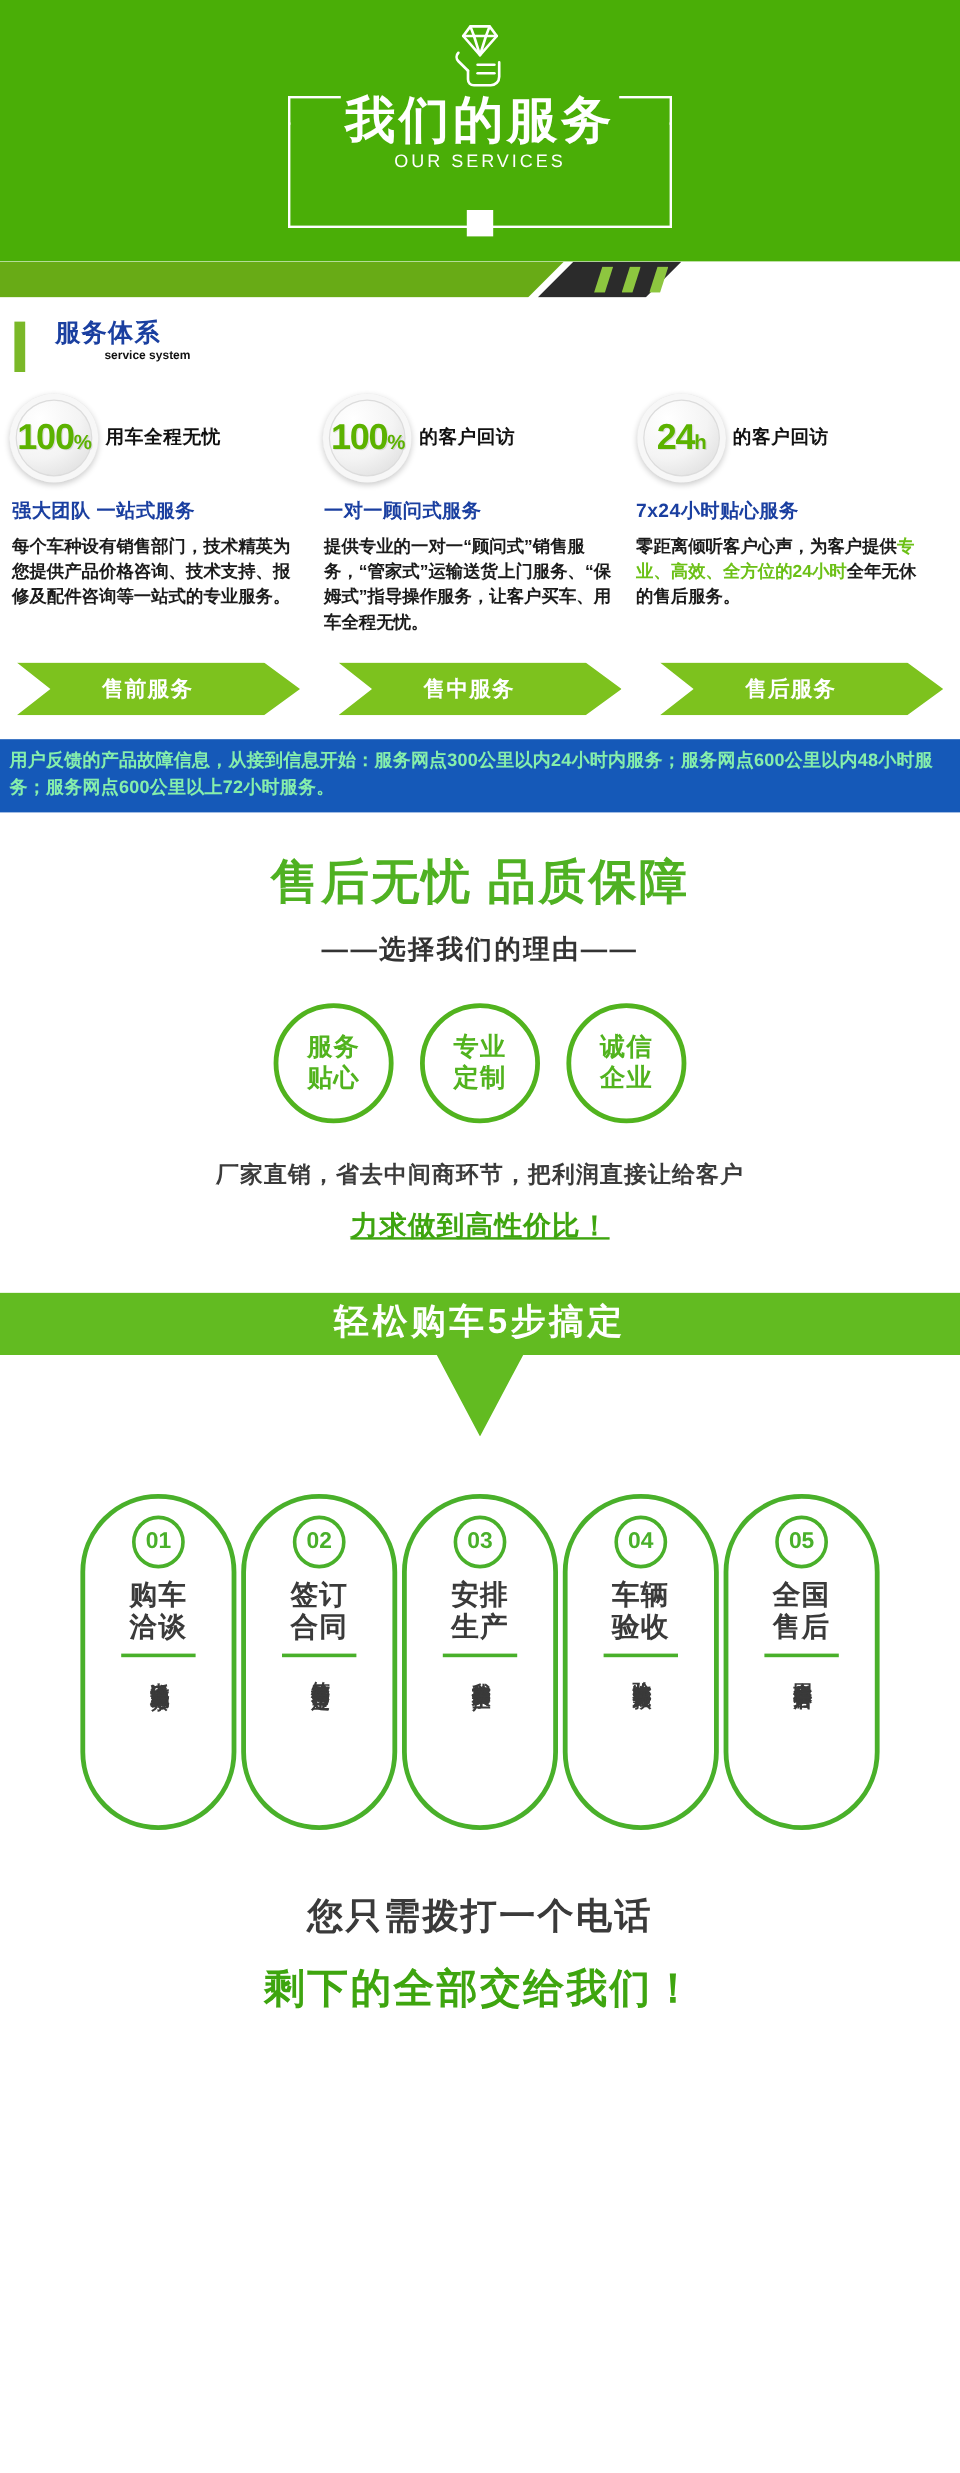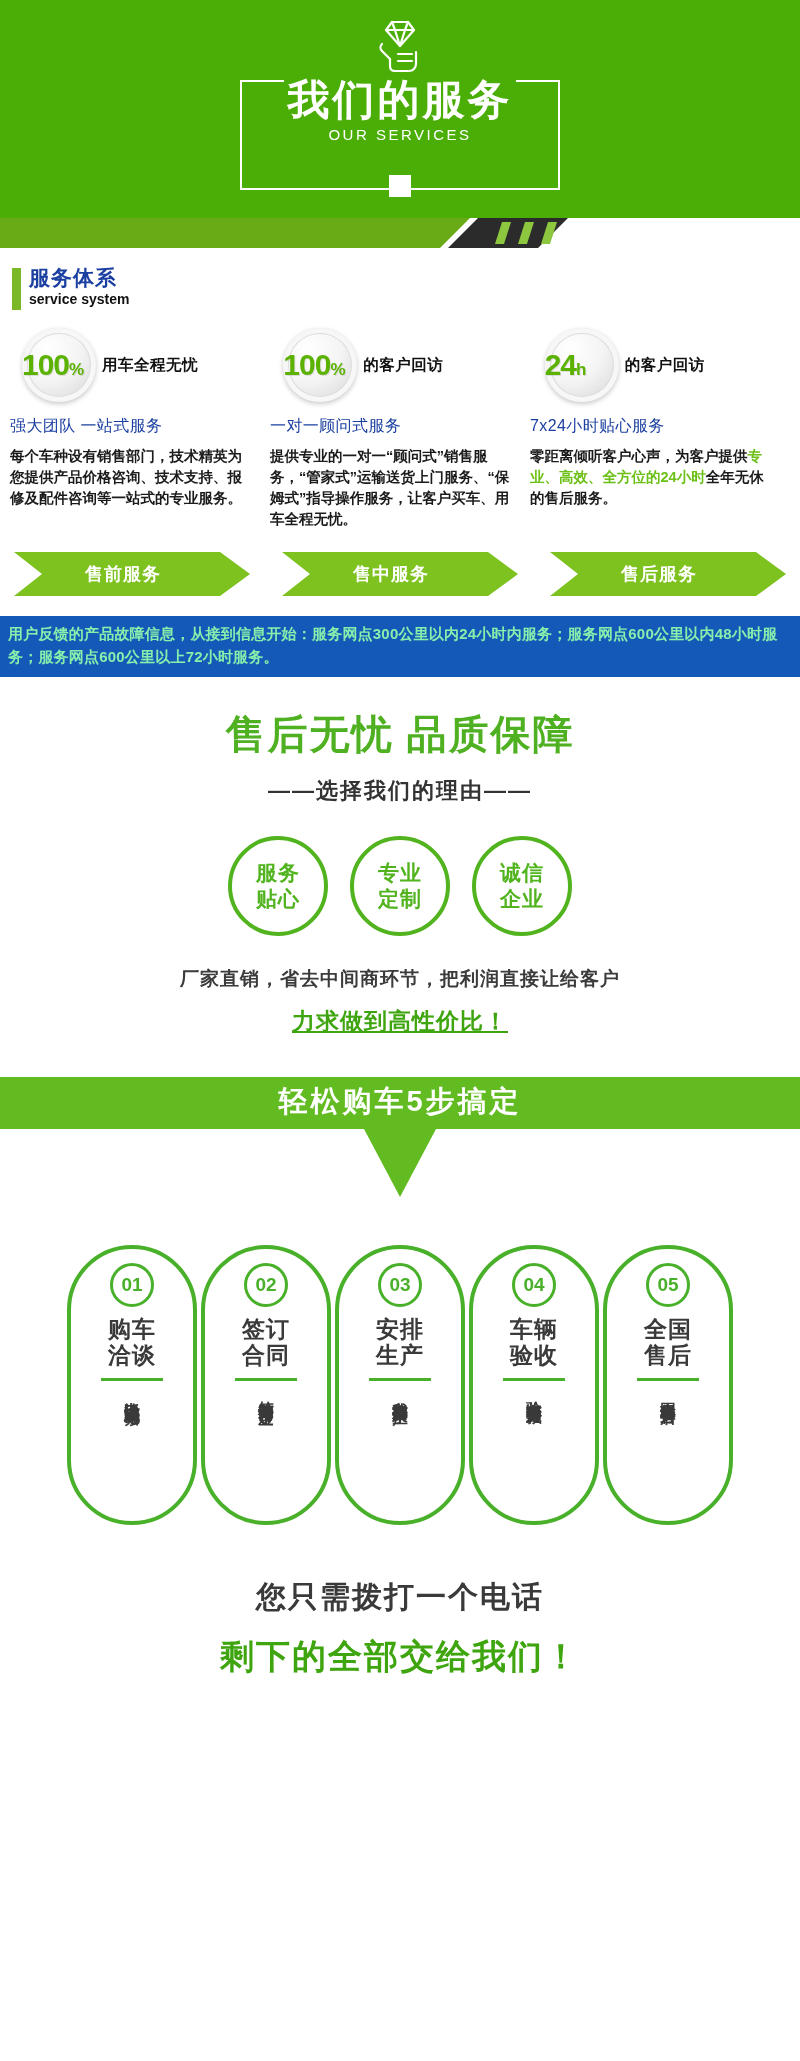--- a/index.html
+++ b/index.html
@@ -64,51 +64,50 @@
   }
   .deco-stripe {
     position:absolute; top:4px; width:16px; height:22px;
     background:#8dc63f;
   }
   .deco-s1 { left:495px; clip-path:polygon(7px 0,16px 0,9px 22px,0 22px); }
   .deco-s2 { left:518px; clip-path:polygon(7px 0,16px 0,9px 22px,0 22px); }
   .deco-s3 { left:541px; clip-path:polygon(7px 0,16px 0,9px 22px,0 22px); }
 
   
-  .sec-head { position:relative; margin:18px 0 0 12px; display:flex; align-items:flex-start; }
+  .sec-head { position:relative; margin:18px 0 0 12px; display:flex; align-items:flex-start;gap:17px; }
   .sec-bar { width:9px; height:42px; background:#7ab828; margin-right:8px; margin-top:2px; }
   .sec-cn { font-size:21px; font-weight:bold; color:#1a3fa0; line-height:1.1; letter-spacing:1px; }
-  .sec-en { font-size:14px; font-weight:bold; color:#111; line-height:1.3; margin-top:1px; }
+  .sec-en { font-size:10px; font-weight:bold; color:#111; line-height:1.3; margin-top:1px;margin-left:41px; }
 
   
   .circles { display:flex; margin-top:18px; padding:0 8px; }
   .circ-col { width:264px; display:flex; align-items:center; }
   .badge-circle {
     width:74px; height:74px; border-radius:50%; flex:0 0 74px;
     background:radial-gradient(circle at 34% 28%, #ffffff 0%, #f4f4f4 46%, #e2e2e2 74%, #cfcfcf 100%);
     box-shadow:0 2px 5px rgba(0,0,0,0.22), inset 0 0 0 5px #f7f7f7, inset 0 0 0 6px #dcdcdc;
-    display:flex; align-items:center; justify-content:flex-start;
-    margin-left:14px;
+    display:flex; align-items:center; justify-content:center;
   }
   .badge-num {
     font-size:30px; font-weight:bold; color:#5cb200;
     letter-spacing:-1px; line-height:1;
     text-shadow:1px 1px 0 rgba(0,0,0,0.10);
   }
   .badge-num .suffix { font-size:17px; }
   .badge-text {
     font-size:15.5px; font-weight:bold; color:#111; margin-left:6px;
     letter-spacing:0.5px; line-height:1.2;
   }
 
   
   .cols { display:flex; margin-top:14px; padding:0 10px; }
   .col { width:260px; padding-right:16px; }
   .col-title {
-    font-size:16px; font-weight:normal; color:#1a3fa0; margin-bottom:9px; letter-spacing:0.4px;
+    font-size:16px; font-weight:bold; color:#1a3fa0; margin-bottom:9px; letter-spacing:0.4px;
   }
   .col-body { font-size:14.5px; font-weight:bold; color:#1b1b1b; line-height:1.45; }
   .col-body .hl { color:#6cc017; }
 
   
   .arrows { display:flex; justify-content:space-between; margin-top:22px; padding:0 14px; }
   .chev {
     width:236px; height:44px; background:#7dc21e;
     clip-path:polygon(0 0, 206px 0, 236px 50%, 206px 100%, 0 100%, 28px 50%);
     display:flex; align-items:center; justify-content:center;

